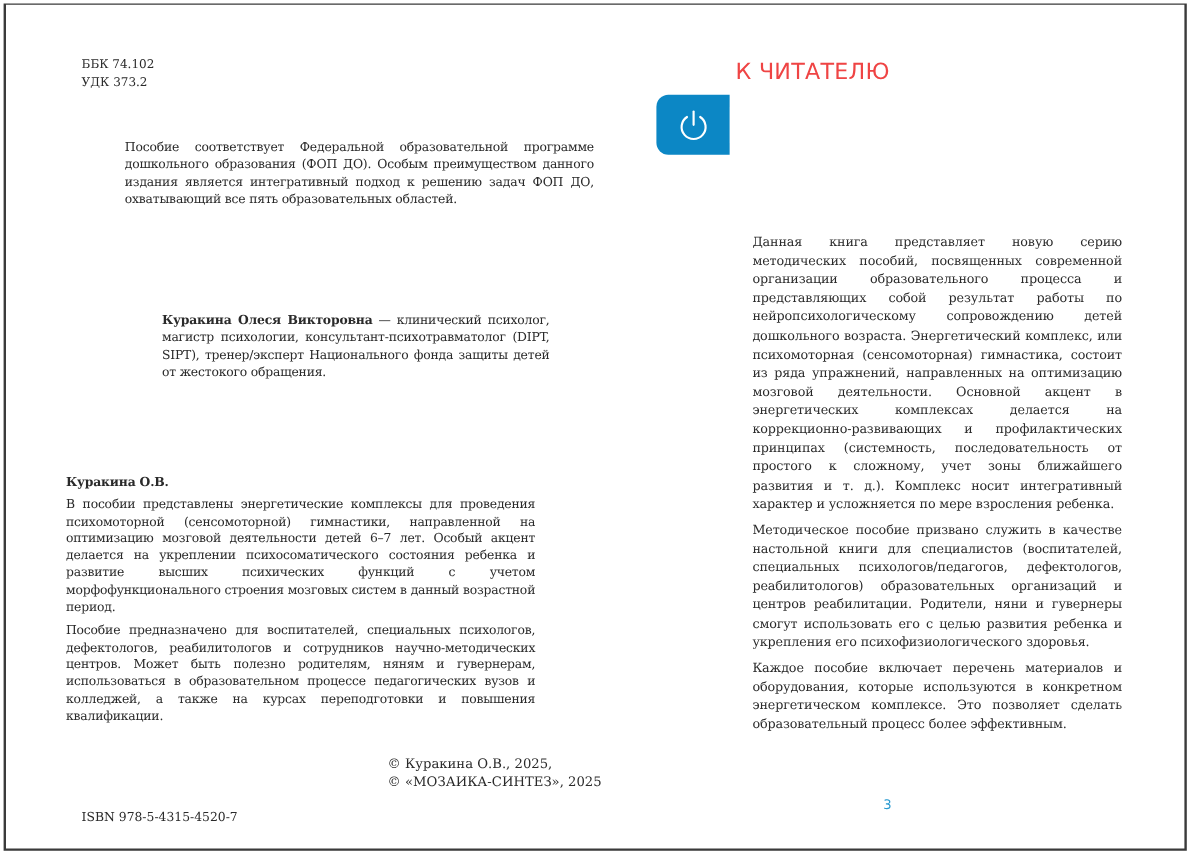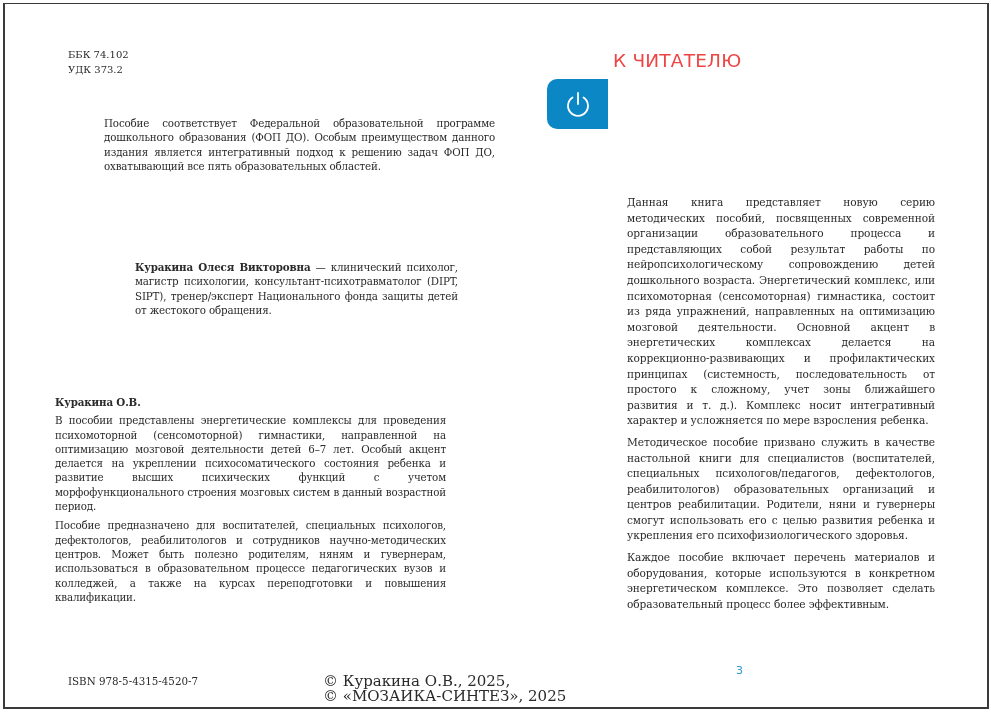--- a/index.html
+++ b/index.html
@@ -15,21 +15,21 @@
   .lp p { margin: 0 0 4px 0; }
   .codes { left: 63px; top: 44px; font-size: 10px; line-height: 14.5px; }
   .intro { left: 63px; top: 112px; width: 391px; margin-left: 36px; }
   .author { left: 130px; top: 256px; width: 323px; }
   .author b { font-weight: bold; }
   .biblio { left: 50px; top: 391px; width: 391px; }
   .biblio .name { font-weight: bold; margin-bottom: 4px; }
   .biblio .title { font-weight: bold; }
   .biblio p { margin: 0 0 5px 0; }
   .isbn { left: 63px; top: 637px; font-size: 10.3px; line-height: 14px; margin-top: 33px; }
-  .copy { left: 318px; top: 626px; font-size: 15px; line-height: 14.5px; margin-top: 44px; }
+  .copy { left: 318px; top: 626px; font-size: 11px; line-height: 14.5px; }
   .heading {
     left: 608px; top: 46px;
     font-family: "DejaVu Sans", "Liberation Sans", sans-serif;
     font-size: 18.5px; font-weight: normal; color: #ef4444; letter-spacing: 0.2px;
   }
   .iconbox {
     left: 542px; top: 75px; width: 61px; height: 50px;
     background: #0c87c5; border-radius: 10px 0 0 10px;
     display: flex; align-items: center; justify-content: center;
   }

